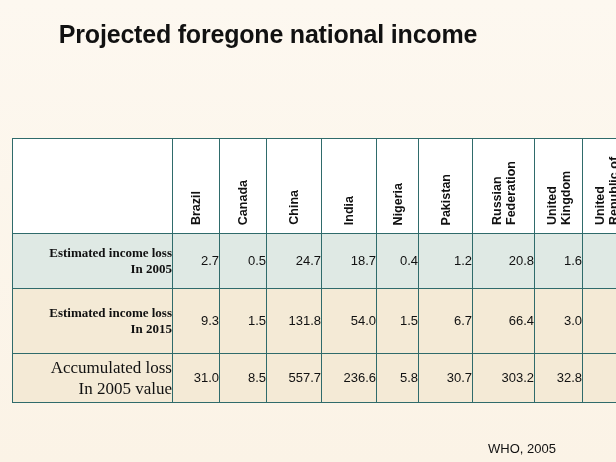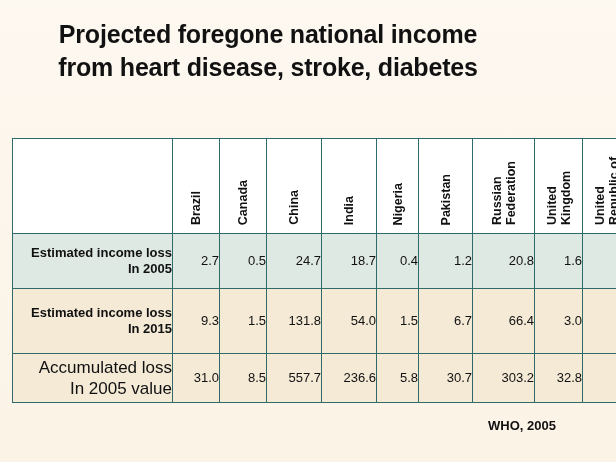--- a/index.html
+++ b/index.html
@@ -81,49 +81,48 @@
   tr.r1 td { background: #dfe9e4; height: 54px; }
   tr.r2 td { background: #f4ead6; height: 64px; }
   tr.r3 td { background: #f4ead6; height: 48px; }
 
   td.rowlabel {
     text-align: right;
     padding-right: 7px;
     font-size: 12.5px;
     line-height: 1.25;
     white-space: pre-line;
+    font-family: Liberation Serif, serif;
   }
   tr.r1 td.rowlabel, tr.r2 td.rowlabel { font-weight: bold; }
   tr.r3 td.rowlabel { font-weight: normal; font-size: 17px; }
 
   td.val {
     text-align: right;
     padding-right: 6px;
     font-size: 13.5px;
     line-height: 1.05;
     word-break: break-all;
   }
 
   .source {
     position: absolute;
     right: 60px;
-    top: 418px;
+    top: 441px;
     font-size: 13px;
     color: #111;
-    font-weight: bold;
   }
 </style>
 </head>
 <body>
 
 <div class="slide">
 
   <div class="title">
     <span class="line">Projected foregone national income</span>
-    <span class="line">from heart disease, stroke, diabetes</span>
   </div>
 
   <div class="table-wrap">
     <table class="data">
       <colgroup>
         <col style="width:160px">
         <col style="width:47px">
         <col style="width:47px">
         <col style="width:55px">
         <col style="width:55px">

